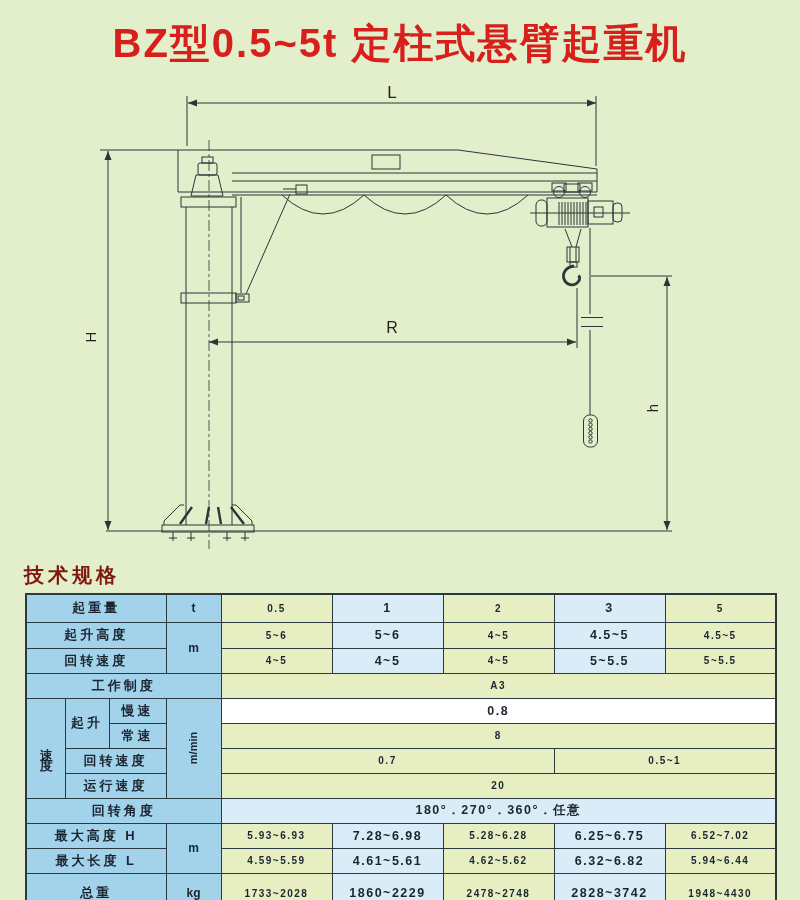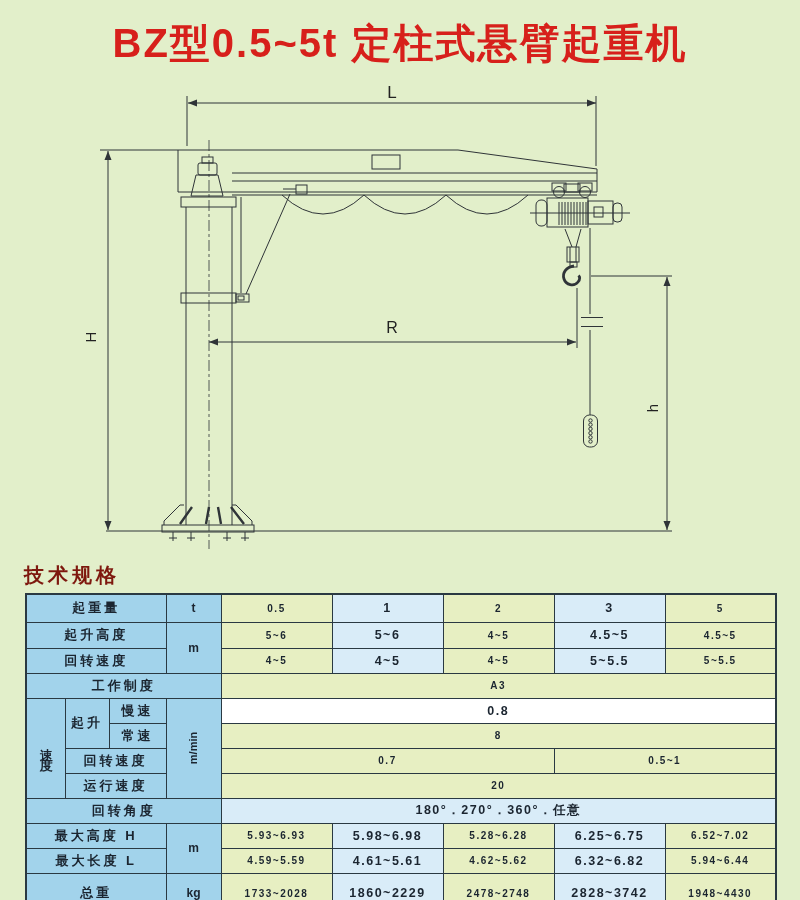--- a/index.html
+++ b/index.html
@@ -202,21 +202,21 @@
       <td colspan="5" class="g">20</td>
     </tr>
     <tr style="height:21px">
       <td colspan="4" class="lbl">回转角度</td>
       <td colspan="5" class="b">180°．270°．360°．任意</td>
     </tr>
     <tr style="height:23px">
       <td colspan="3" class="lbl">最大高度 H</td>
       <td rowspan="2" class="unit">m</td>
       <td class="g">5.93~6.93</td>
-      <td class="b">5.98~6.98</td>
+      <td class="b">7.28~6.98</td>
       <td class="g">5.28~6.28</td>
       <td class="b">6.25~6.75</td>
       <td class="g">6.52~7.02</td>
     </tr>
     <tr style="height:23px">
       <td colspan="3" class="lbl">最大长度 L</td>
       <td class="g">4.59~5.59</td>
       <td class="b">4.61~5.61</td>
       <td class="g">4.62~5.62</td>
       <td class="b">6.32~6.82</td>

